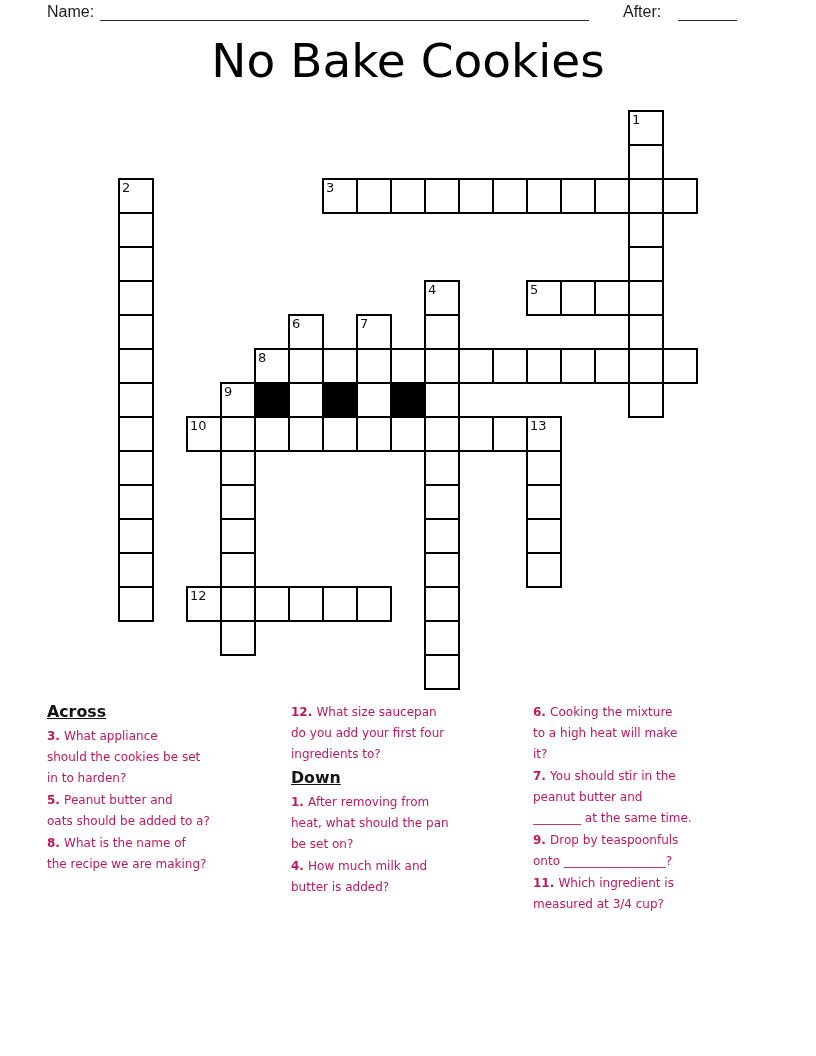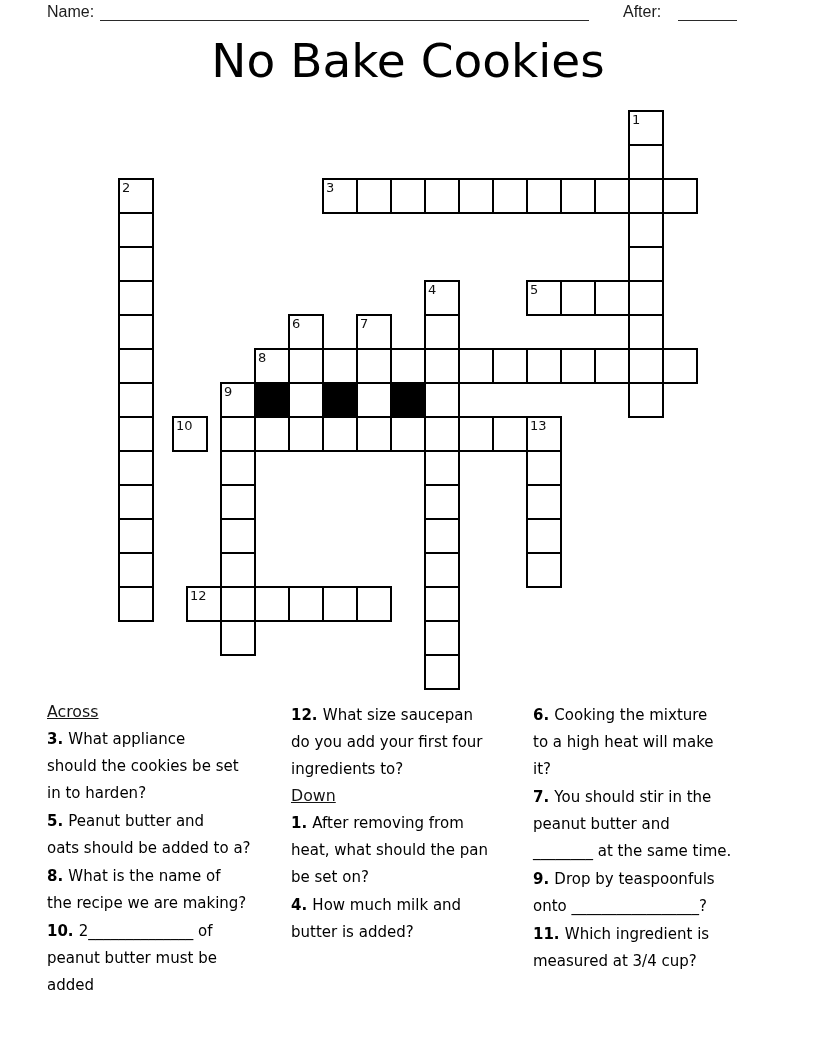--- a/index.html
+++ b/index.html
@@ -18,24 +18,24 @@
   
   .grid{position:absolute;left:0;top:0;width:816px;height:700px;}
   .cell{position:absolute;width:36px;height:36px;box-sizing:border-box;
         border:2px solid #000;background:#fff;}
   .cell.black{background:#000;}
   .num{position:absolute;top:0;left:2px;font-size:13px;line-height:15px;
        font-family:"DejaVu Sans",sans-serif;color:#111;}
 
   
   .clue-col{position:absolute;top:702px;width:252px;}
-  .clue{white-space:pre;margin:0 0 1px 0;font-size:15px;line-height:27px;
-        color:#000000;}
+  .clue{white-space:pre;margin:0 0 1px 0;font-size:12px;line-height:21px;
+        color:#be185d;}
   .clue b{font-weight:bold;}
-  .clue-heading{font-size:15.8px;font-weight:normal;text-decoration:underline;
+  .clue-heading{font-size:15.8px;font-weight:bold;text-decoration:underline;
                 line-height:19.2px;margin:3px 0 5px 0;color:#141414;}
   .clue-col > :first-child{margin-top:0;}
 </style>
 </head>
 <body>
 
 <div class="page">
 
   <span class="hdr-label" style="left:47px;text-align:center;">Name:</span>
   <span class="rule" style="left:100px;width:489px;"></span>
@@ -109,21 +109,21 @@
         <span class="num">9</span>
       </div>
       <div class="cell black" style="left: 254px; top: 382px;"></div>
       <div class="cell" style="left: 288px; top: 382px;"></div>
       <div class="cell black" style="left: 322px; top: 382px;"></div>
       <div class="cell" style="left: 356px; top: 382px;"></div>
       <div class="cell black" style="left: 390px; top: 382px;"></div>
       <div class="cell" style="left: 424px; top: 382px;"></div>
       <div class="cell" style="left: 628px; top: 382px;"></div>
       <div class="cell" style="left: 118px; top: 416px;"></div>
-      <div class="cell" style="left: 172px; top: 416px; padding-left: 15px;">
+      <div class="cell" style="left: 186px; top: 416px; padding-left: 15px;">
         <span class="num">10</span>
       </div>
       <div class="cell" style="left: 220px; top: 416px;"></div>
       <div class="cell" style="left: 254px; top: 416px;"></div>
       <div class="cell" style="left: 288px; top: 416px;"></div>
       <div class="cell" style="left: 322px; top: 416px;"></div>
       <div class="cell" style="left: 356px; top: 416px;"></div>
       <div class="cell" style="left: 390px; top: 416px;"></div>
       <div class="cell" style="left: 424px; top: 416px;"></div>
       <div class="cell" style="left: 458px; top: 416px;"></div>
@@ -164,23 +164,20 @@
 
   <div class="clue-col" style="left:47px;">
       <div class="clue-heading">Across</div>
       <p class="clue"><b>3. </b>What appliance
 should the cookies be set
 in to harden?</p>
       <p class="clue"><b>5. </b>Peanut butter and
 oats should be added to a?</p>
       <p class="clue"><b>8. </b>What is the name of
 the recipe we are making?</p>
-      <p class="clue"><b>10. </b>2______________ of
-peanut butter must be
-added</p>
     </div>
   <div class="clue-col" style="left:291px;">
       <p class="clue"><b>12. </b>What size saucepan
 do you add your first four
 ingredients to?</p>
       <div class="clue-heading">Down</div>
       <p class="clue"><b>1. </b>After removing from
 heat, what should the pan
 be set on?</p>
       <p class="clue"><b>4. </b>How much milk and

